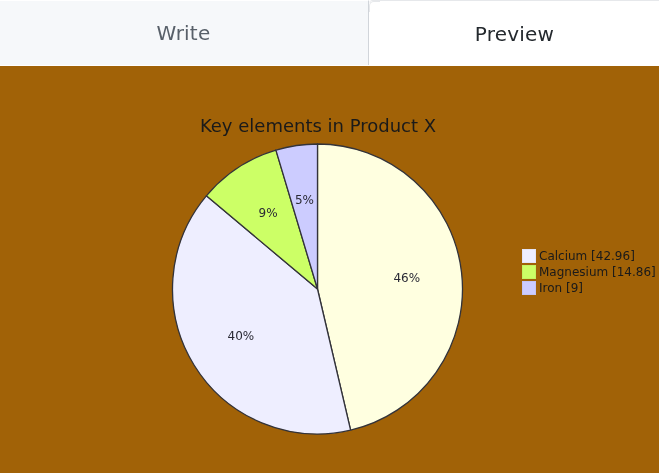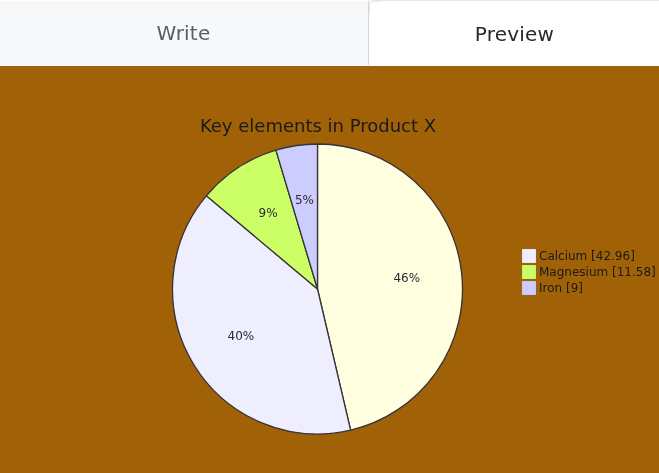--- a/index.html
+++ b/index.html
@@ -170,20 +170,20 @@
       </g>
   </svg>
 
   <div class="legend" id="legend">
       <div class="legend-row">
         <span class="legend-swatch" style="background: rgb(238, 238, 255);"></span>
         <span class="legend-text">Calcium [42.96]</span>
       </div>
       <div class="legend-row">
         <span class="legend-swatch" style="background: rgb(204, 255, 102);"></span>
-        <span class="legend-text">Magnesium [11.58]</span>
+        <span class="legend-text">Magnesium [14.86]</span>
       </div>
       <div class="legend-row">
         <span class="legend-swatch" style="background: rgb(204, 204, 255);"></span>
         <span class="legend-text">Iron [9]</span>
       </div>
     </div>
 </div>
 
 </body></html>

